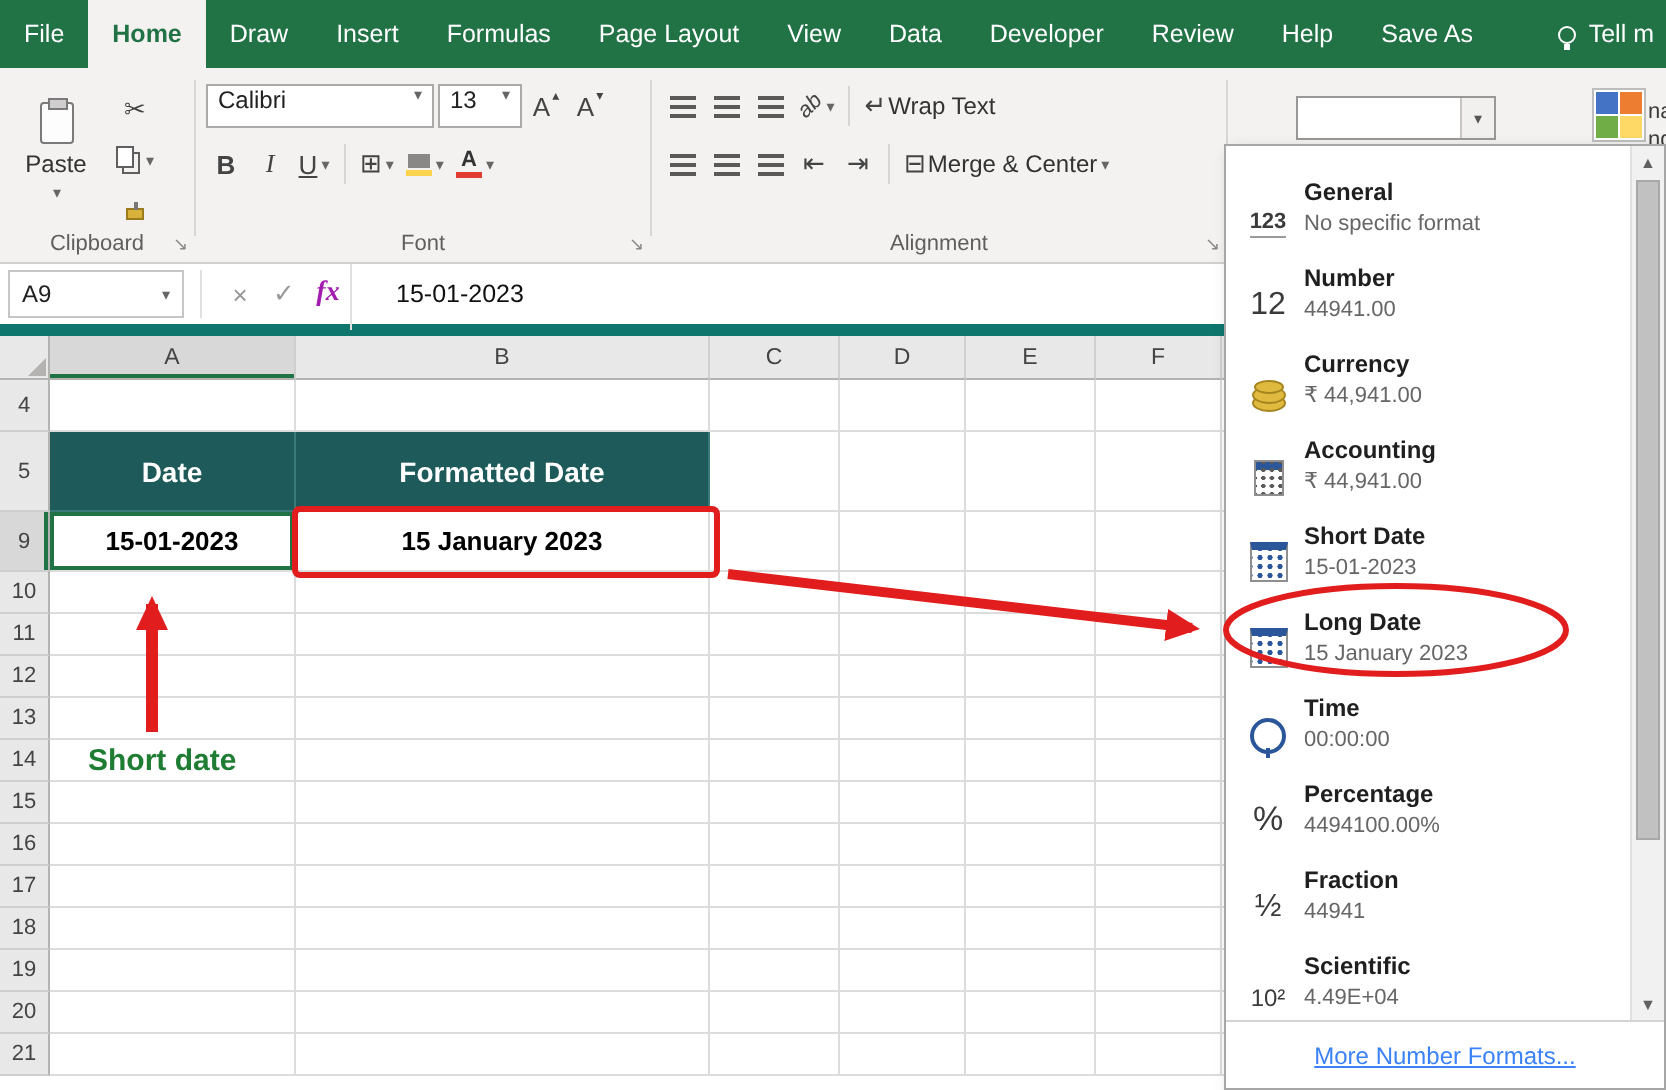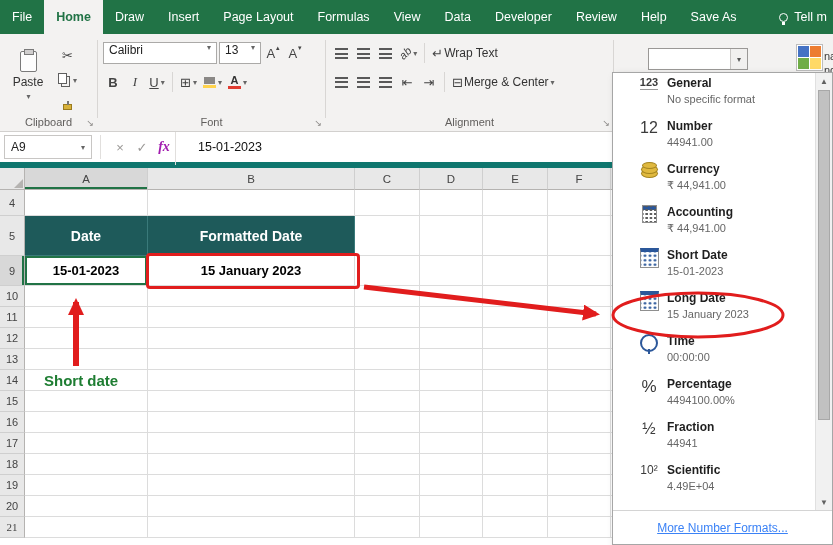--- a/index.html
+++ b/index.html
@@ -81,21 +81,21 @@
 .rhd.sel-row{background:#d8d8d8;box-shadow:inset -2px 0 0 #217346}
 .cell{border-right:1px solid #dcdcdc;border-bottom:1px solid #dcdcdc;font-size:12px;display:flex;align-items:center;padding:0 3px;background:#fff;flex:0 0 auto;cursor:cell}
 .cell.k-header{background:#1e5a5a;color:#fff;font-weight:700;font-size:14px;justify-content:center;border-right:1px solid #3a7a7a;border-bottom:1px solid #3a7a7a}
 .cell.k-active{font-weight:700;font-size:13px;justify-content:center;color:#000;box-shadow:inset 0 0 0 2px #217346}
 .cell.k-highlight{font-weight:700;font-size:13px;justify-content:center;color:#000}
 
 
 .nfmenu{position:absolute;left:612px;top:72px;width:221px;height:473px;background:#fff;border:1px solid #a6a6a6;box-shadow:4px 4px 8px rgba(0,0,0,.25);z-index:40;display:flex;flex-direction:column}
 .nf-main{flex:1;display:flex;min-height:0}
 .nf-list{flex:1;padding-top:3px;overflow:hidden}
-.nf-item{height:43px;display:flex;align-items:flex-start;cursor:pointer;padding-left:18px}
+.nf-item{height:43px;display:flex;align-items:flex-end;cursor:pointer;padding-left:3px}
 .nf-text{display:flex;flex-direction:column;line-height:1.3}
 .nf-label{font-size:12px;font-weight:700;color:#1f1f1f}
 .nf-value{font-size:11px;color:#666}
 .nf-ico{flex:0 0 36px;display:flex;align-items:center;justify-content:center;color:#3b3b3b;position:relative}
 .nf-general::before{content:"123";font-size:11px;font-weight:700;color:#3b3b3b;border-bottom:1px solid #9a9a9a;padding-bottom:1px}
 .nf-number::before{content:"12";font-size:16px;color:#3b3b3b}
 .nf-currency::before{content:"";width:13px;height:5px;border-radius:50%;background:#e0b93f;border:1px solid #a5851f;box-shadow:0 4px 0 0 #e0b93f,0 4px 0 1px #a5851f,0 8px 0 0 #e0b93f,0 8px 0 1px #a5851f;display:block;margin-bottom:8px}
 .nf-accounting::before{content:"";width:13px;height:16px;border:1px solid #8f8f8f;display:block;background-image:radial-gradient(#5a5a5a 1px,transparent 1.2px),linear-gradient(#2b579a 0 4px,#fff 4px);background-size:4.3px 4px,100% 100%;background-position:1.5px 6px,0 0;background-repeat:repeat,no-repeat}
 .nf-short-date::before,.nf-long-date::before{content:"";display:block;width:17px;height:15px;border:1px solid #8f8f8f;border-top:4px solid #2b579a;background-color:#fff;background-image:radial-gradient(circle,#2b579a 1.2px,transparent 1.4px);background-size:5px 4.5px;background-position:1.5px 1.5px}
 .nf-time::before{content:"";width:14px;height:14px;border:2px solid #2b579a;border-radius:50%;display:block}
@@ -118,22 +118,22 @@
 <body>
 
 <div id="app">
 
   <div class="tabbar">
     <div class="tabs">
         <div class="tab">File</div>
         <div class="tab active">Home</div>
         <div class="tab">Draw</div>
         <div class="tab">Insert</div>
+        <div class="tab">Formulas</div>
         <div class="tab">Page Layout</div>
-        <div class="tab">Formulas</div>
         <div class="tab">View</div>
         <div class="tab">Data</div>
         <div class="tab">Developer</div>
         <div class="tab">Review</div>
         <div class="tab">Help</div>
         <div class="tab">Save As</div>
       </div>
     <div class="tellme">
       <span class="bulb"></span>
       <span>Tell m</span>
@@ -440,21 +440,21 @@
         <div class="g-row" style="height: 21px;">
           <div class="rhd">20</div>
           <div class="cell" style="width: 123px;"></div>
           <div class="cell" style="width: 207px;"></div>
           <div class="cell" style="width: 65px;"></div>
           <div class="cell" style="width: 63px;"></div>
           <div class="cell" style="width: 65px;"></div>
           <div class="cell" style="width: 63px;"></div>
           <div class="cell" style="width: 222px;"></div>
         </div>
-        <div class="g-row" style="height: 21px; font-family: Liberation Serif, serif;">
+        <div class="g-row" style="height: 21px;">
           <div class="rhd">21</div>
           <div class="cell" style="width: 123px;"></div>
           <div class="cell" style="width: 207px;"></div>
           <div class="cell" style="width: 65px;"></div>
           <div class="cell" style="width: 63px;"></div>
           <div class="cell" style="width: 65px;"></div>
           <div class="cell" style="width: 63px;"></div>
           <div class="cell" style="width: 222px;"></div>
         </div>
       </div>

